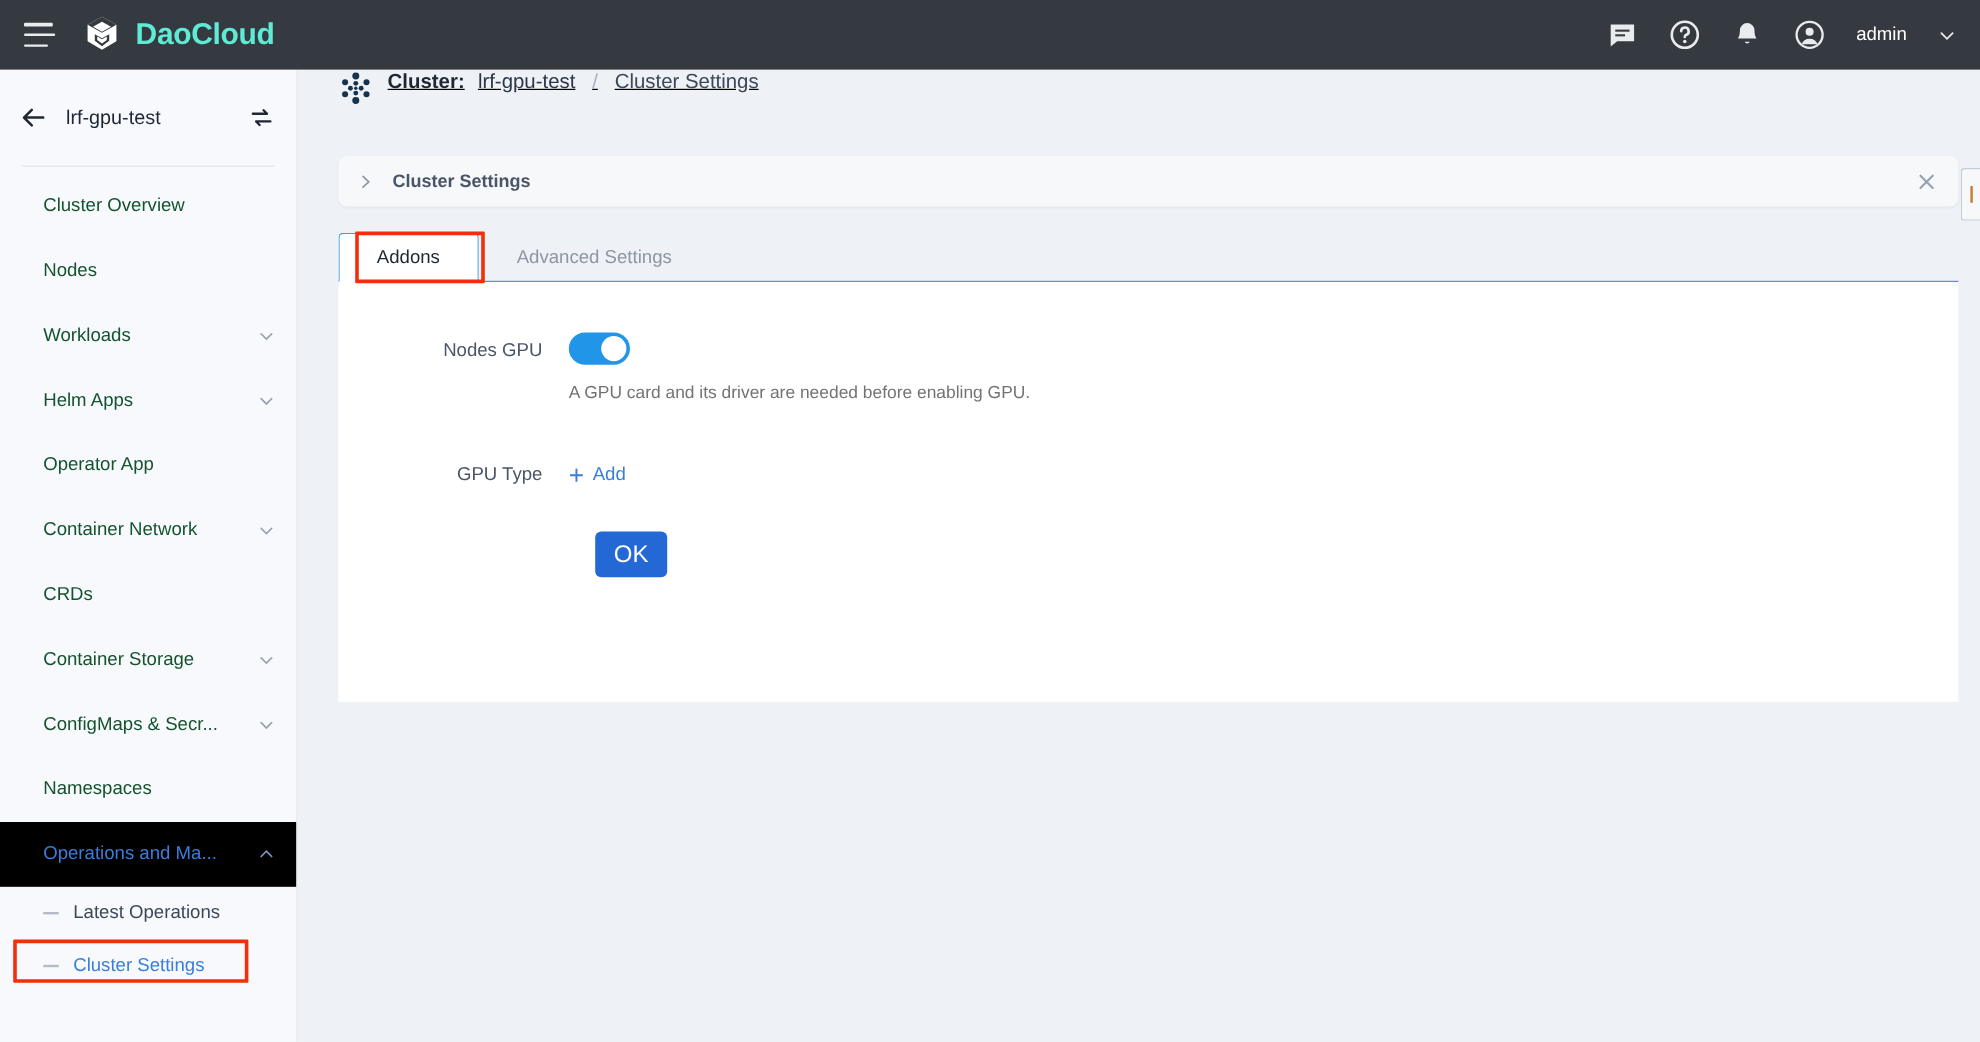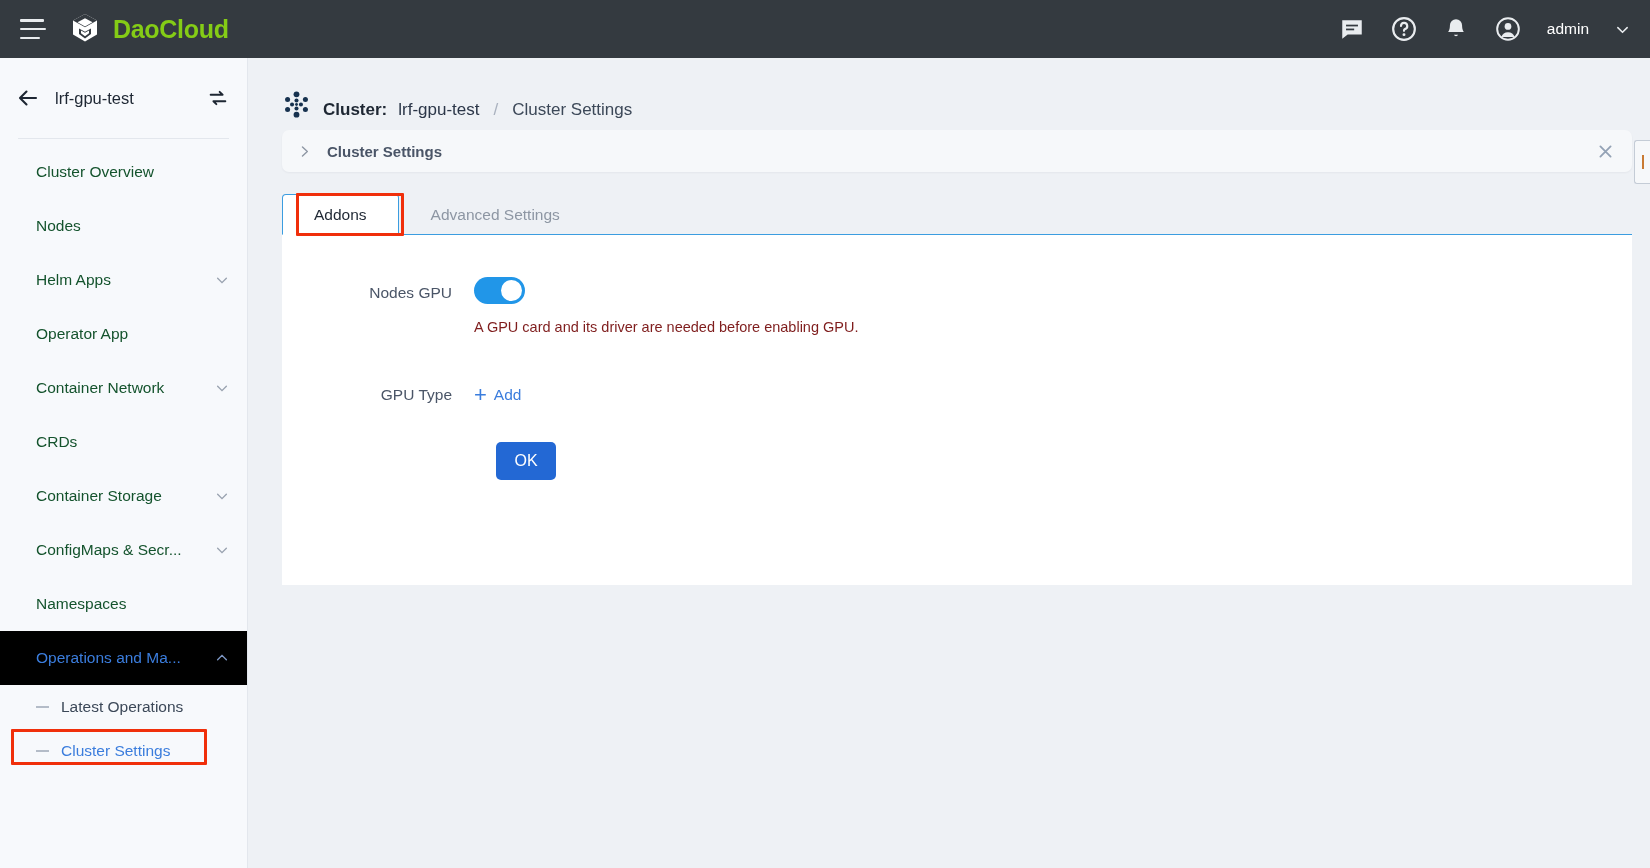--- a/index.html
+++ b/index.html
@@ -25,21 +25,21 @@
     cursor: pointer;
   }
   .hamburger span { display: block; height: 2.5px; background: #e9ecef; border-radius: 1px; }
   .hamburger span:nth-child(1) { width: 24px; }
   .hamburger span:nth-child(2) { width: 26px; }
   .hamburger span:nth-child(3) { width: 20px; }
 
   .brand { display: flex; align-items: center; gap: 11px; }
   .brand-logo { width: 34px; height: 34px; }
   .brand-name {
-    color: #84cc16; font-size: 25px; font-weight: bold;
+    color: #5eead4; font-size: 25px; font-weight: bold;
     letter-spacing: -0.3px;
   }
 
   .topbar-right {
     margin-left: auto; display: flex; align-items: center;
     gap: 26px; margin-right: 20px;
   }
   .ticon { width: 26px; height: 26px; cursor: pointer; display: block; }
   .user-area { display: flex; align-items: center; gap: 26px; cursor: pointer; }
   .user-name { color: #ffffff; font-size: 15.5px; }
@@ -90,22 +90,22 @@
   }
 
   
   .main {
     position: absolute; top: 58px; left: 248px;
     width: 1402px; height: 810px;
     background: #eef1f5;
     overflow: hidden;
   }
   .breadcrumb {
-    display: flex; align-items: flex-end;
-    height: 62px; padding-left: 33px; gap: 11px;
+    display: flex; align-items: flex-start;
+    height: 62px; padding-left: 33px; gap: 11px; text-decoration: underline;
   }
   .bc-icon { width: 31px; height: 31px; flex: 0 0 auto; }
   .bc-label { font-size: 17px; font-weight: bold; color: #1e2733; }
   .bc-cluster { font-size: 17px; color: #2b3648; cursor: pointer; }
   .bc-sep { font-size: 17px; color: #aab2bf; margin: 0 3px; }
   .bc-current { font-size: 17px; color: #3c4858; }
 
   .collapse-bar {
     margin: 10px 18px 0 34px;
     height: 42px; background: #f6f8fa;
@@ -167,35 +167,35 @@
     width: 51px; height: 27px; border-radius: 14px;
     background: #2196e8; position: relative; cursor: pointer;
     display: inline-block;
   }
   .toggle .knob {
     position: absolute; right: 3px; top: 3px;
     width: 21px; height: 21px; border-radius: 50%;
     background: #ffffff;
   }
   .hint {
-    font-size: 14.5px; color: #7f1d1d;
+    font-size: 14.5px; color: #737373;
     margin-top: 11px;
   }
   .add-link {
     display: inline-flex; align-items: center; gap: 7px;
     color: #3b7ddd; font-size: 15.5px; cursor: pointer;
     line-height: 32px;
   }
   .add-plus { font-size: 22px; line-height: 1; color: #3b7ddd; font-weight: 300; }
 
   .ok-btn {
     margin-left: 214px; margin-top: 24px;
     width: 60px; height: 38px; border-radius: 5px;
     background: #2368d4; color: #ffffff;
-    font-size: 16px; border: none; cursor: pointer;
+    font-size: 20px; border: none; cursor: pointer;
     font-family: "Liberation Sans", sans-serif;
   }
 </style>
 </head>
 <body>
 
 <div class="topbar">
   <div class="hamburger">
     <span></span>
       <span></span>
@@ -253,20 +253,26 @@
     </svg>
   </div>
   <div class="sb-divider"></div>
 
   <div class="sb-nav">
     <div class="sb-item">
       <span>Cluster Overview</span>
     </div>
     <div class="sb-item">
       <span>Nodes</span>
+    </div>
+    <div class="sb-item">
+      <span>Workloads</span>
+      <svg class="chev" viewBox="0 0 16 16">
+          <path d="M3 6l5 5 5-5" fill="none" stroke="#9aa3b0" stroke-width="1.6" stroke-linecap="round"></path>
+        </svg>
     </div>
     <div class="sb-item">
       <span>Helm Apps</span>
       <svg class="chev" viewBox="0 0 16 16">
           <path d="M3 6l5 5 5-5" fill="none" stroke="#9aa3b0" stroke-width="1.6" stroke-linecap="round"></path>
         </svg>
     </div>
     <div class="sb-item">
       <span>Operator App</span>
     </div>

